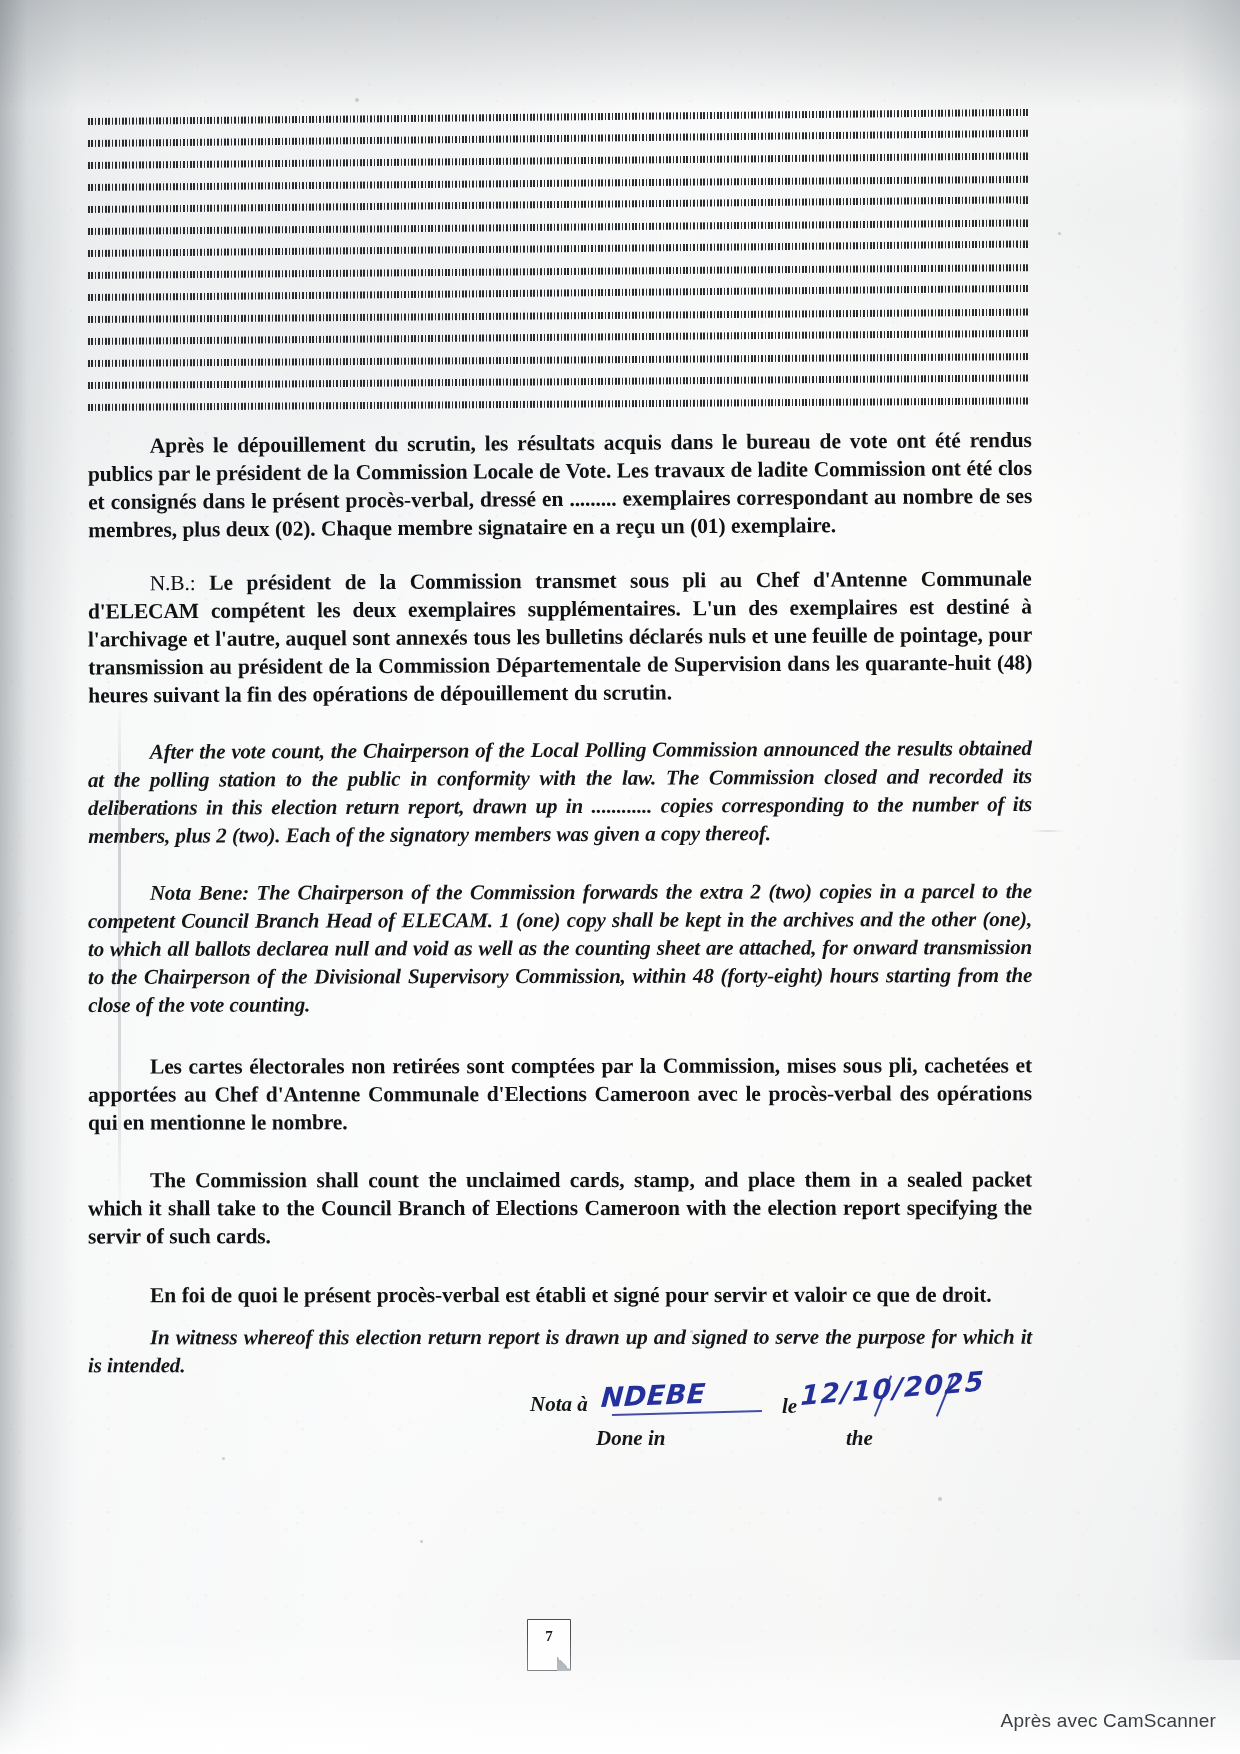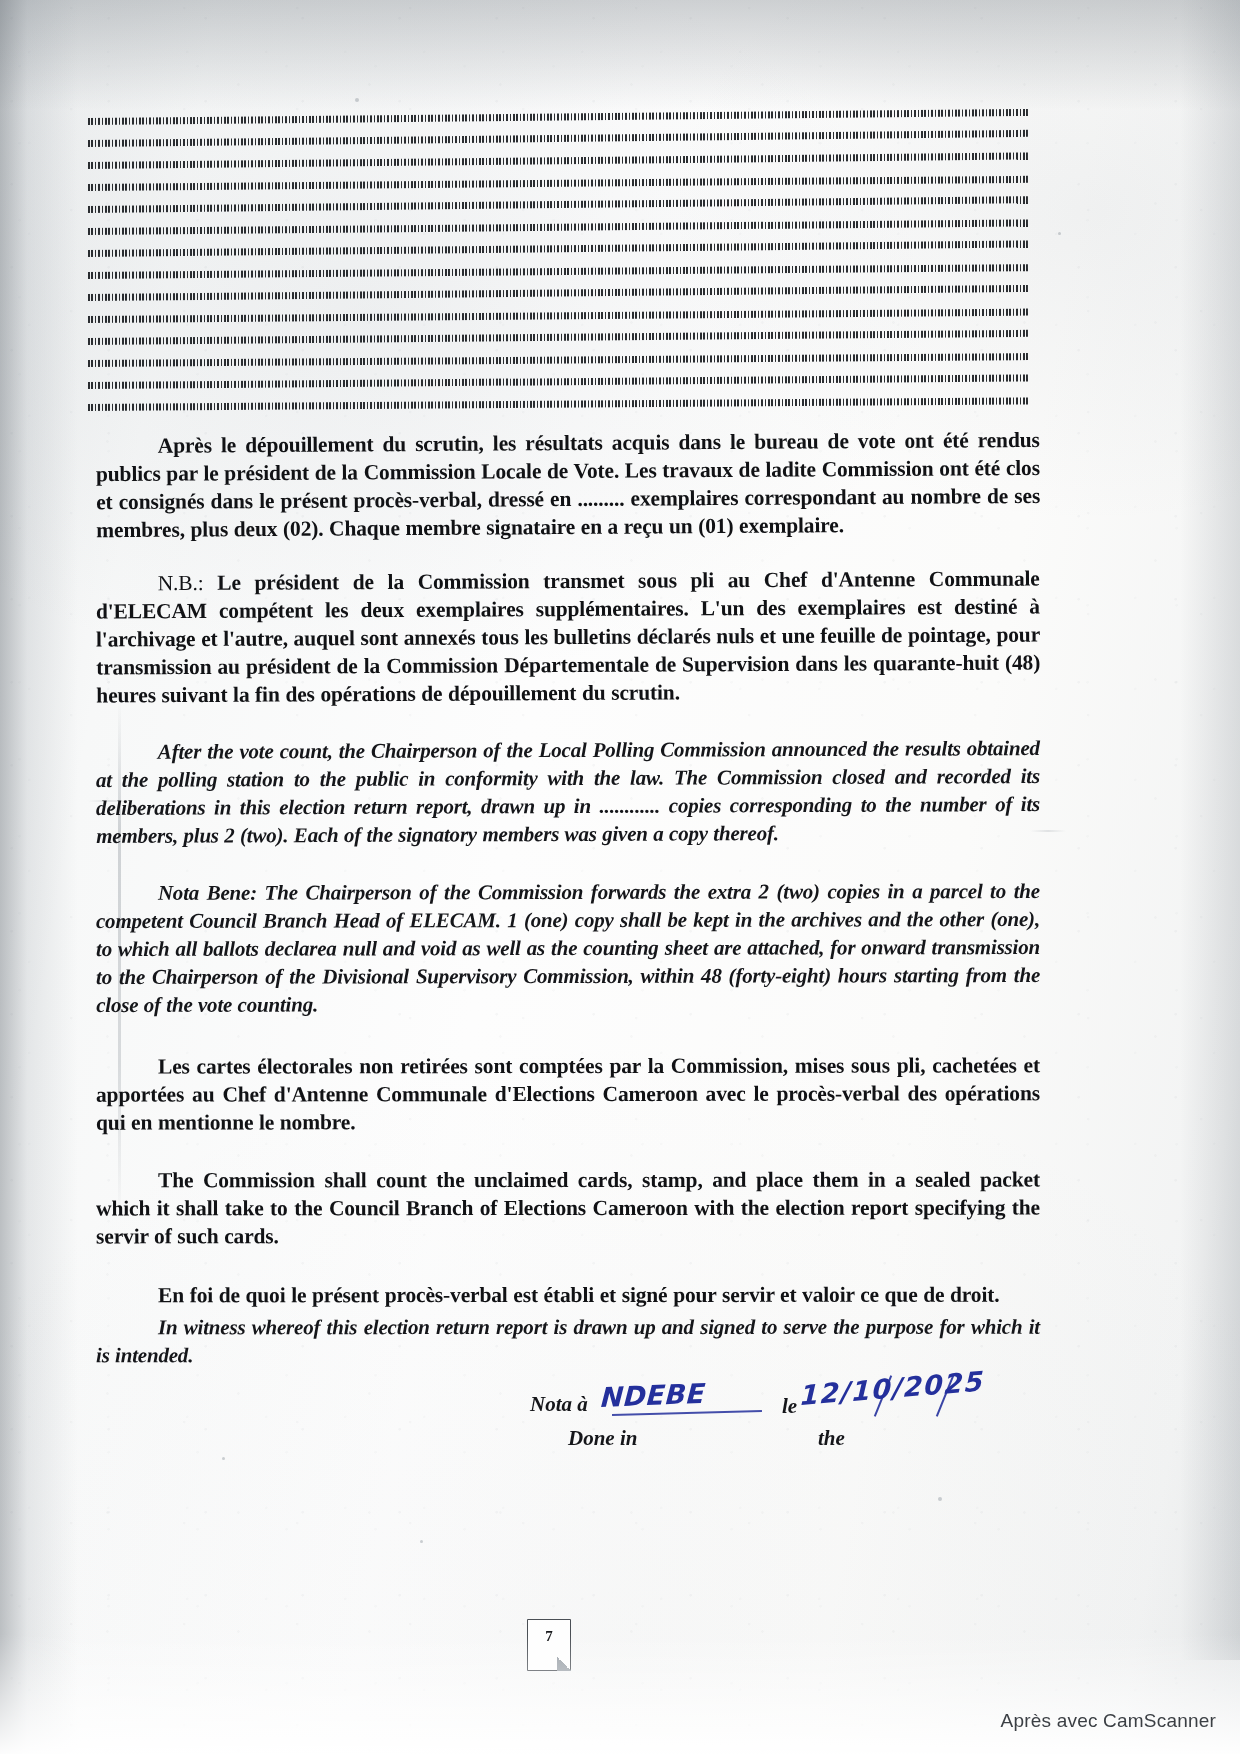--- a/index.html
+++ b/index.html
@@ -87,21 +87,21 @@
       90deg,
       rgba(25,28,32,.92) 0px, rgba(25,28,32,.92) 1.6px,
       rgba(255,255,255,0) 1.6px, rgba(255,255,255,0) 3.4px
     );
     transform-origin: left center;
   }
 
   
   .content {
     position: absolute;
-    left: 96px;
+    left: 88px;
     top: 430px;
     width: 944px;
   }
   p.para {
     margin: 0 0 16px 0;
     font-size: 21.5px;
     line-height: 1.30;
     text-align: justify;
     text-indent: 62px;
     letter-spacing: -0.15px;
@@ -120,21 +120,21 @@
   .lbl { font-weight: 400; font-style: normal; }
   .lbl-it { font-weight: 700; font-style: italic; }
 
   
   #p-fr-1   { transform: rotate(-0.38deg); margin-bottom: 26px; font-weight: 600; }
   #p-fr-nb  { transform: rotate(-0.30deg); margin-bottom: 30px; font-weight: 600; }
   #p-en-1   { transform: rotate(-0.24deg); margin-bottom: 30px; }
   #p-en-nb  { transform: rotate(-0.12deg); margin-bottom: 34px; }
   #p-fr-2   { transform: rotate(-0.08deg); margin-bottom: 30px; font-weight: 600; }
   #p-en-2   { transform: rotate(-0.05deg); margin-bottom: 32px; font-weight: 600; }
-  #p-fr-3   { transform: rotate(-0.04deg); margin-bottom: 4px; font-weight: 600; }
+  #p-fr-3   { transform: rotate(-0.04deg); margin-bottom: 14px; font-weight: 600; }
   #p-en-3   { transform: rotate(-0.04deg); margin-bottom: 10px; }
 
   
   .signature-block {
     position: absolute;
     left: 530px;
     top: 1392px;
     width: 470px;
     font-size: 21px;
     font-style: italic;
@@ -171,20 +171,21 @@
   .sub-row {
     position: relative;
     height: 30px;
     white-space: nowrap;
   }
   .sub-label {
     position: absolute;
     font-style: italic;
     font-weight: 700;
     font-size: 21px;
+    margin-left: 28px;
   }
   .s-done { left: 38px; top: 0; }
   .s-the  { left: 288px; top: 0; }
 
   
   .handwritten {
     position: absolute;
     color: #24309c;
     font-family: "DejaVu Sans", sans-serif;
     font-weight: 700;

